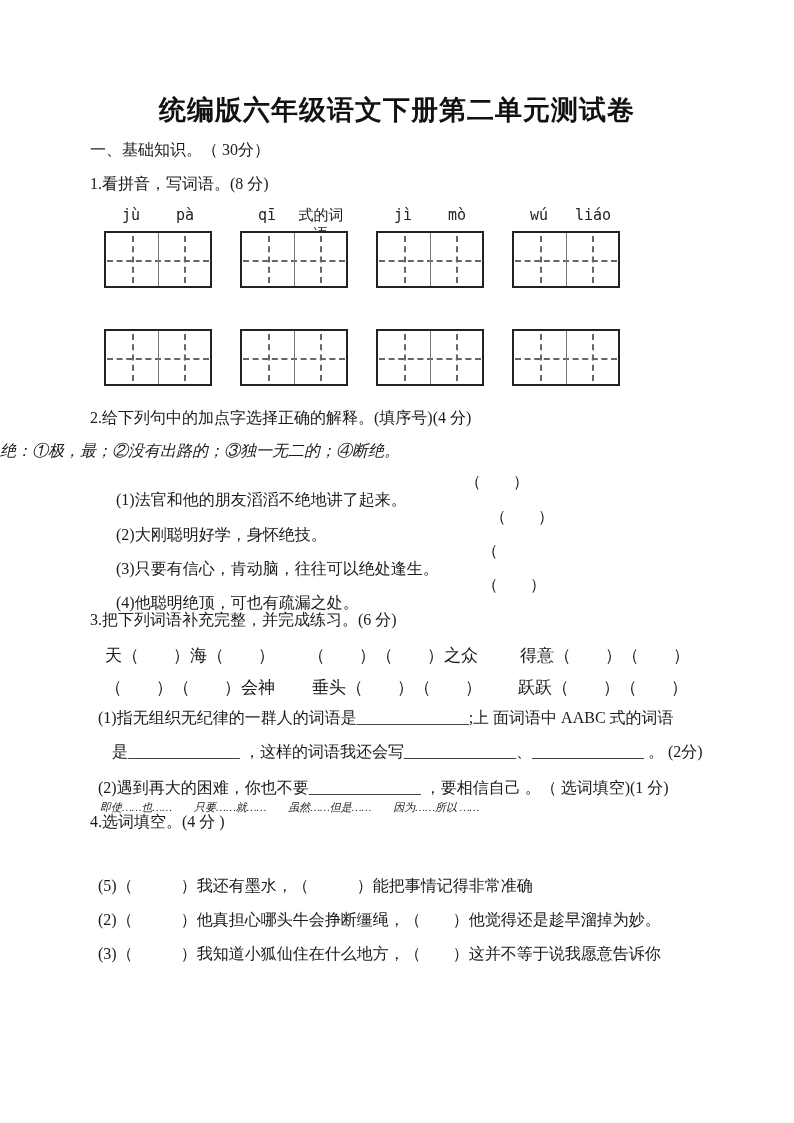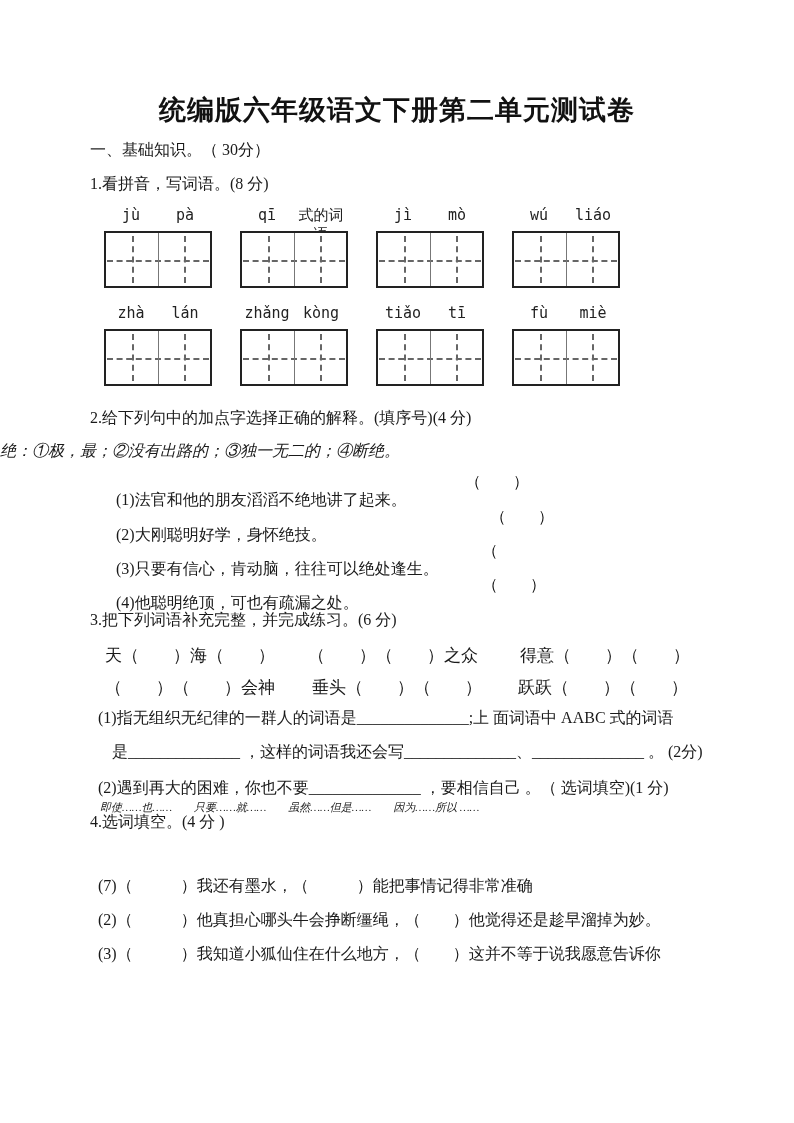--- a/index.html
+++ b/index.html
@@ -97,38 +97,20 @@
         <i class="vs"></i>
       </div>
     <div class="tzg">
         <i class="hd"></i>
         <i class="vd1"></i>
         <i class="vd2"></i>
         <i class="vs"></i>
       </div>
   </div>
 
-  <div class="pinyin-row" style="top:304px">
-    <div class="pblock">
-        <span>zhà</span>
-        <span>lán</span>
-      </div>
-    <div class="pblock">
-        <span>zhǎng</span>
-        <span>kòng</span>
-      </div>
-    <div class="pblock">
-        <span>tiǎo</span>
-        <span>tī</span>
-      </div>
-    <div class="pblock">
-        <span>fù</span>
-        <span>miè</span>
-      </div>
-  </div>
 
   <div class="grid-row" style="top:329px">
     <div class="tzg">
         <i class="hd"></i>
         <i class="vd1"></i>
         <i class="vd2"></i>
         <i class="vs"></i>
       </div>
     <div class="tzg">
         <i class="hd"></i>
@@ -183,17 +165,17 @@
     <span class="col" style="left:518px">跃跃（　　）（　　）</span>
   </div>
 
   <div class="line" style="top:708px;left:98px;right:auto">(1)指无组织无纪律的一群人的词语是______________;上 面词语中 AABC 式的词语</div>
   <div class="line" style="top:742px;left:112px;right:auto">是______________ ，这样的词语我还会写______________、______________ 。 (2分)</div>
   <div class="line" style="top:778px;left:98px;right:auto">(2)遇到再大的困难，你也不要______________ ，要相信自己 。（ 选词填空)(1 分)</div>
 
   <div class="line" style="top:812px;left:90px;right:auto">4.选词填空。(4 分 )</div>
   <div class="line kai" style="top:800px;left:100px;right:auto;font-size:11px">即使……也……　　只要……就……　　虽然……但是……　　因为……所以 ……</div>
 
-  <div class="line" style="top:876px;left:98px;right:auto">(7)（　　　）我还有墨水，（　　　）能把事情记得非常准确</div>
+  <div class="line" style="top:876px;left:98px;right:auto">(5)（　　　）我还有墨水，（　　　）能把事情记得非常准确</div>
   <div class="line" style="top:910px;left:98px;right:auto">(2)（　　　）他真担心哪头牛会挣断缰绳，（　　）他觉得还是趁早溜掉为妙。</div>
   <div class="line" style="top:944px;left:98px;right:auto">(3)（　　　）我知道小狐仙住在什么地方，（　　）这并不等于说我愿意告诉你</div>
 
 </div>
 
 </body></html>

